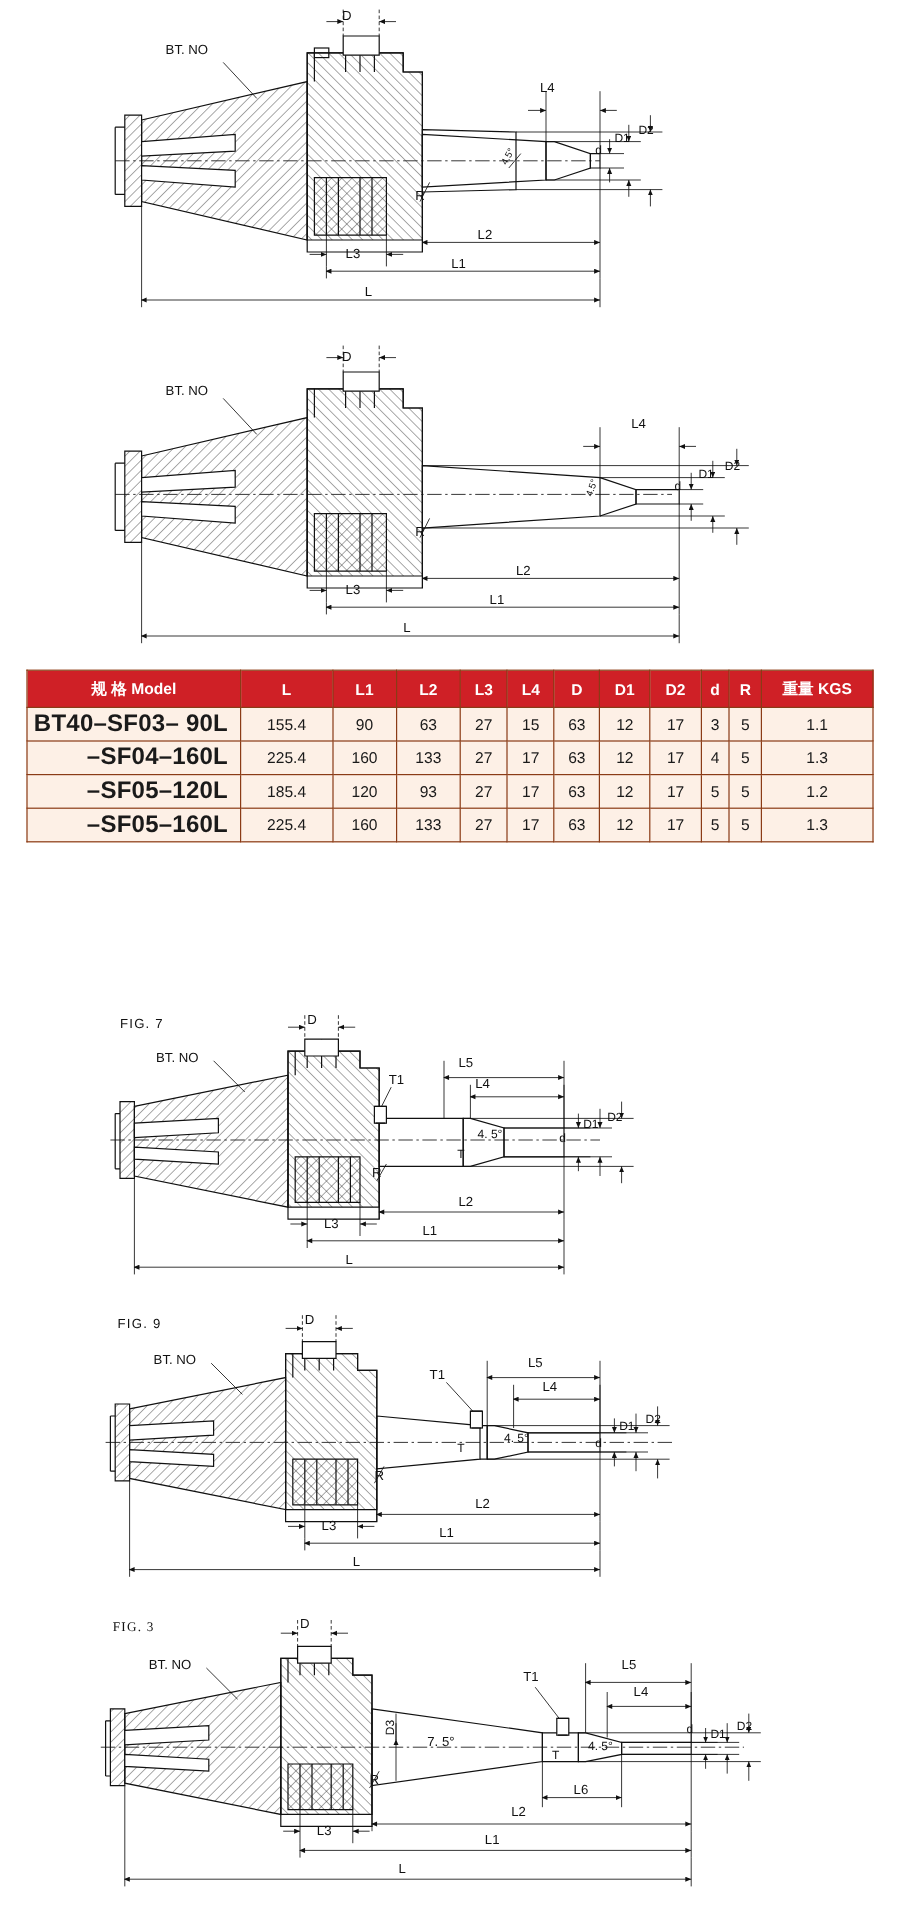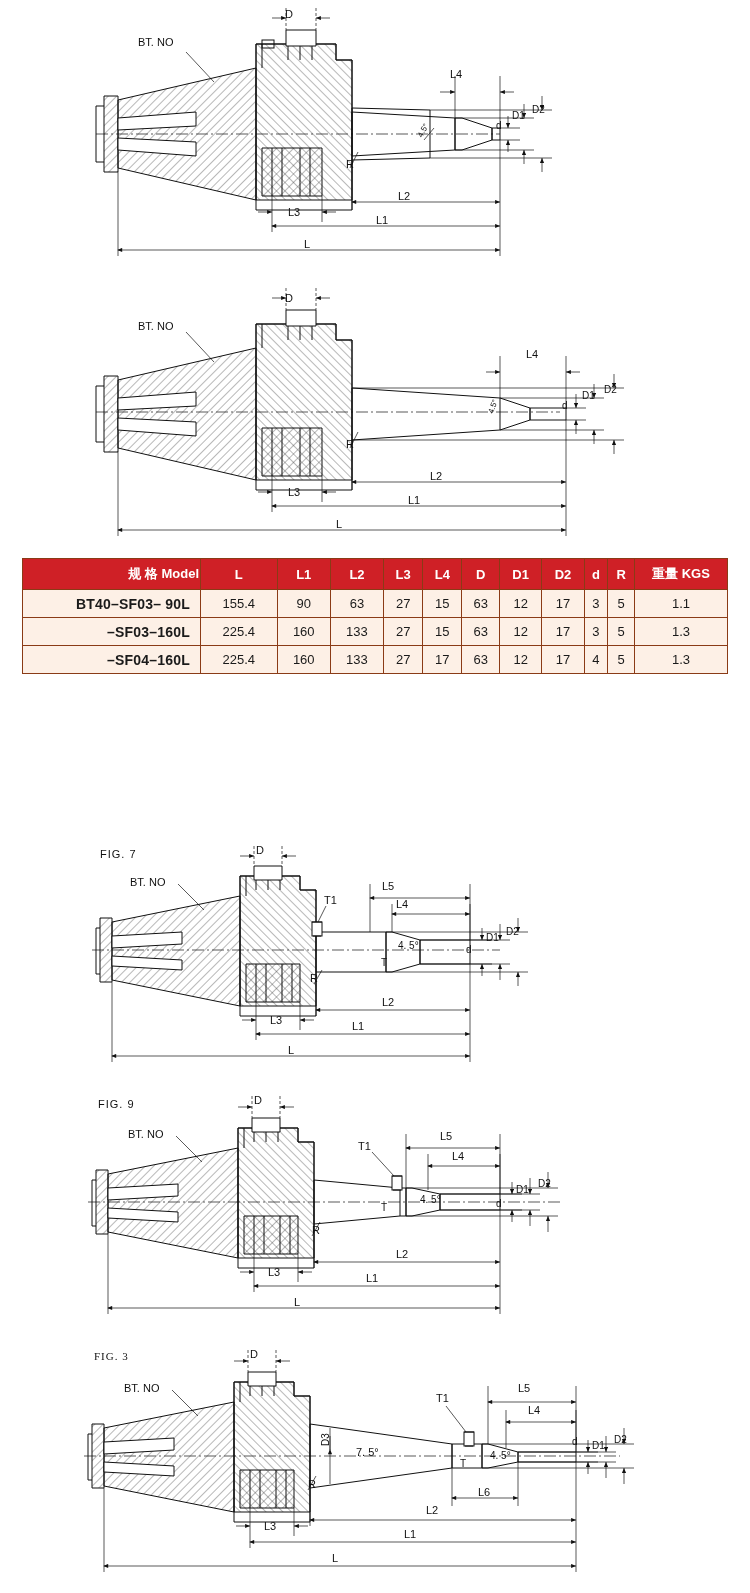--- a/index.html
+++ b/index.html
@@ -43,24 +43,24 @@
     border:1px solid #8a3b16;
     height:25px;
     text-align:center;
     background:#fdf0e6;
     font-size:13px;
   }
   .spec-table td.model{
     font-weight:bold;
     text-align:right;
     padding-right:10px;
-    font-size:14px;
+    font-size:20px;
     letter-spacing:.2px;
   }
-  .spec-table th.model-h{width:175px;text-align:right;}
+  .spec-table th.model-h{width:175px;}
   .spec-table th.kgs-h{width:90px;}
 </style>
 </head>
 <body>
 
 <div class="page">
 
   <div class="fig" style="top:0;height:275px;">
     <svg width="750" height="275" viewBox="0 0 750 275">
       <defs>
@@ -271,44 +271,58 @@
         <td>27</td>
         <td>15</td>
         <td>63</td>
         <td>12</td>
         <td>17</td>
         <td>3</td>
         <td>5</td>
         <td>1.1</td>
       </tr>
       <tr>
-        <td class="model">–SF03–160L</td>
-        <td>225.4</td>
-        <td>160</td>
-        <td>133</td>
-        <td>27</td>
-        <td>15</td>
-        <td>63</td>
-        <td>12</td>
-        <td>17</td>
-        <td>3</td>
-        <td>5</td>
-        <td>1.3</td>
-      </tr>
-      <tr>
         <td class="model">–SF04–160L</td>
         <td>225.4</td>
         <td>160</td>
         <td>133</td>
         <td>27</td>
         <td>17</td>
         <td>63</td>
         <td>12</td>
         <td>17</td>
         <td>4</td>
+        <td>5</td>
+        <td>1.3</td>
+      </tr>
+      <tr>
+        <td class="model">–SF05–120L</td>
+        <td>185.4</td>
+        <td>120</td>
+        <td>93</td>
+        <td>27</td>
+        <td>17</td>
+        <td>63</td>
+        <td>12</td>
+        <td>17</td>
+        <td>5</td>
+        <td>5</td>
+        <td>1.2</td>
+      </tr>
+      <tr>
+        <td class="model">–SF05–160L</td>
+        <td>225.4</td>
+        <td>160</td>
+        <td>133</td>
+        <td>27</td>
+        <td>17</td>
+        <td>63</td>
+        <td>12</td>
+        <td>17</td>
+        <td>5</td>
         <td>5</td>
         <td>1.3</td>
       </tr>
     </tbody>
   </table>
 
   <div class="fig" style="top:840px;height:240px;">
     <svg width="750" height="240">
       <g stroke="#111" fill="none" stroke-width="1">
         <line x1="92" y1="110" x2="500" y2="110" stroke-dasharray="12,3,2,3" stroke-width="0.7"></line>

